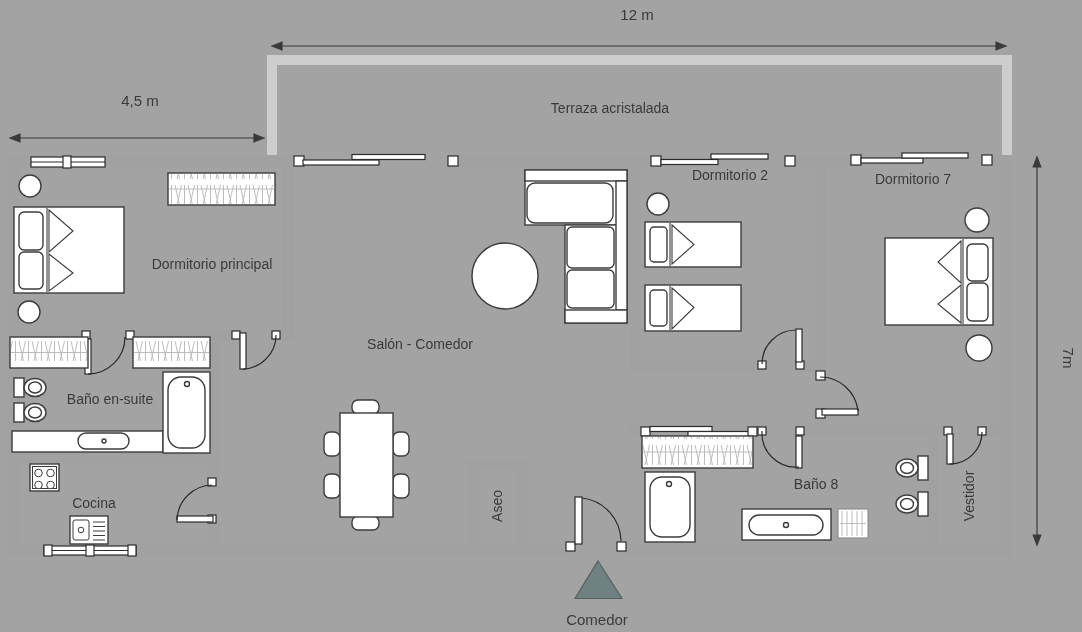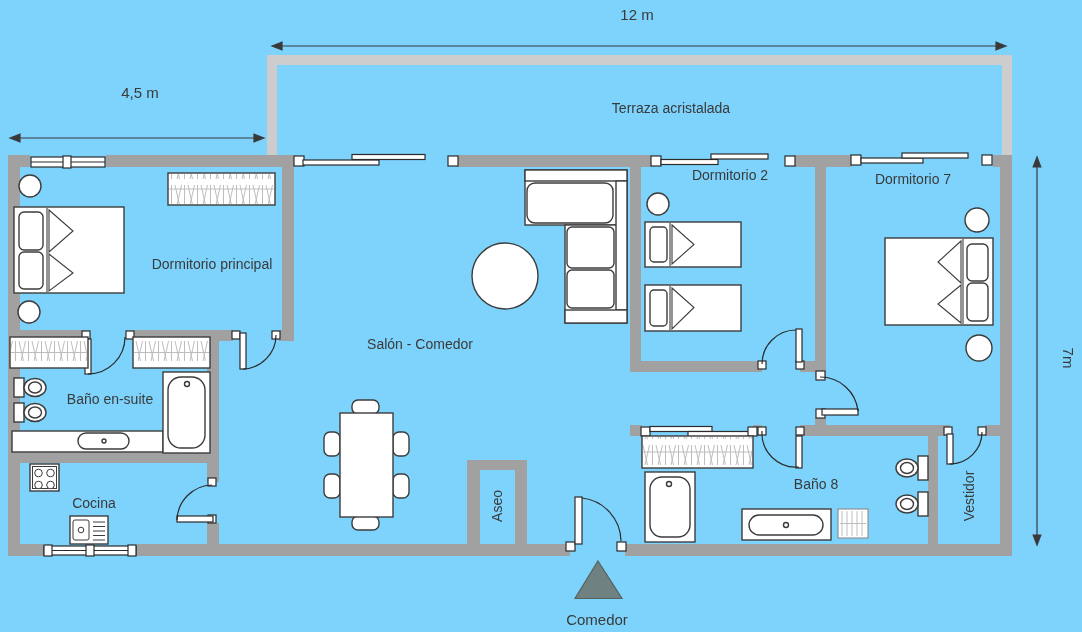--- a/index.html
+++ b/index.html
@@ -1,16 +1,16 @@
 <!DOCTYPE html>
 <html><head>
 <meta charset="utf-8">
 <style>
   html,body{margin:0;padding:0;background:#fff;}
-  .stage{position:relative;width:1082px;height:632px;background:#7dd3fc;overflow:hidden;
+  .stage{position:relative;width:1082px;height:632px;background:#a3a3a3;overflow:hidden;
          font-family:"Liberation Sans",sans-serif;}
   .stage svg{position:absolute;left:0;top:0;}
   .lbl{position:absolute;transform:translate(-50%,-50%);font-size:14px;color:#3a3a3a;
        white-space:nowrap;line-height:1;}
   .lbl.dim{font-size:15px;}
   .lbl.rot-ccw{transform:translate(-50%,-50%) rotate(-90deg);}
   .lbl.rot-cw{transform:translate(-50%,-50%) rotate(90deg);}
 </style>
 </head>
 <body>
@@ -331,24 +331,24 @@
     </g>
     <g>
       <line x1="1037" y1="161" x2="1037" y2="541"></line>
       <polygon points="1037,157 1033.2,167 1040.8,167"></polygon>
       <polygon points="1037,545 1033.2,535 1040.8,535"></polygon>
     </g>
   </g>
 </svg>
 
   <div class="lbl dim" style="left:637px;top:14px">12 m</div>
-  <div class="lbl dim" style="left:140px;top:92px">4,5 m</div>
+  <div class="lbl dim" style="left:140px;top:100px">4,5 m</div>
   <div class="lbl dim rot-cw" style="left:1068px;top:358px">7m</div>
 
-  <div class="lbl" style="left:671px;top:108px">Terraza acristalada</div>
+  <div class="lbl" style="left:610px;top:108px">Terraza acristalada</div>
   <div class="lbl" style="left:212px;top:264px">Dormitorio principal</div>
   <div class="lbl" style="left:420px;top:344px">Salón - Comedor</div>
   <div class="lbl" style="left:110px;top:399px">Baño en-suite</div>
   <div class="lbl" style="left:94px;top:503px">Cocina</div>
   <div class="lbl rot-ccw" style="left:497px;top:506px">Aseo</div>
   <div class="lbl" style="left:730px;top:175px">Dormitorio 2</div>
   <div class="lbl" style="left:913px;top:179px">Dormitorio 7</div>
   <div class="lbl" style="left:816px;top:484px">Baño 8</div>
   <div class="lbl rot-ccw" style="left:969px;top:496px">Vestidor</div>
   <div class="lbl dim" style="left:597px;top:619px">Comedor</div>

